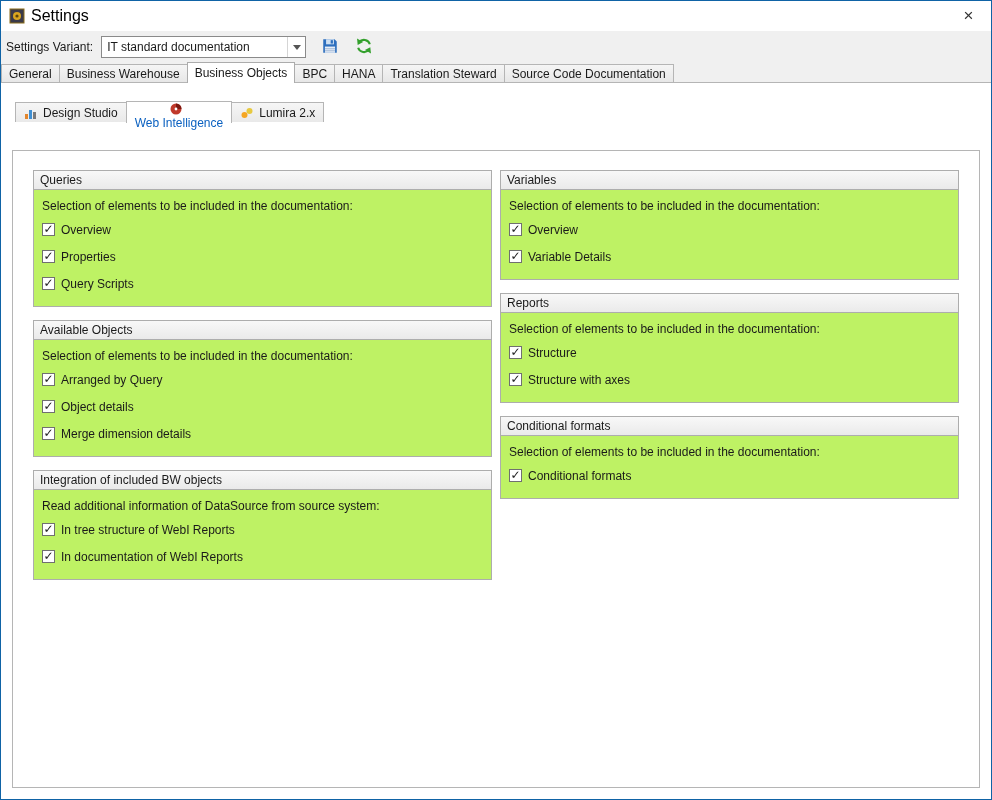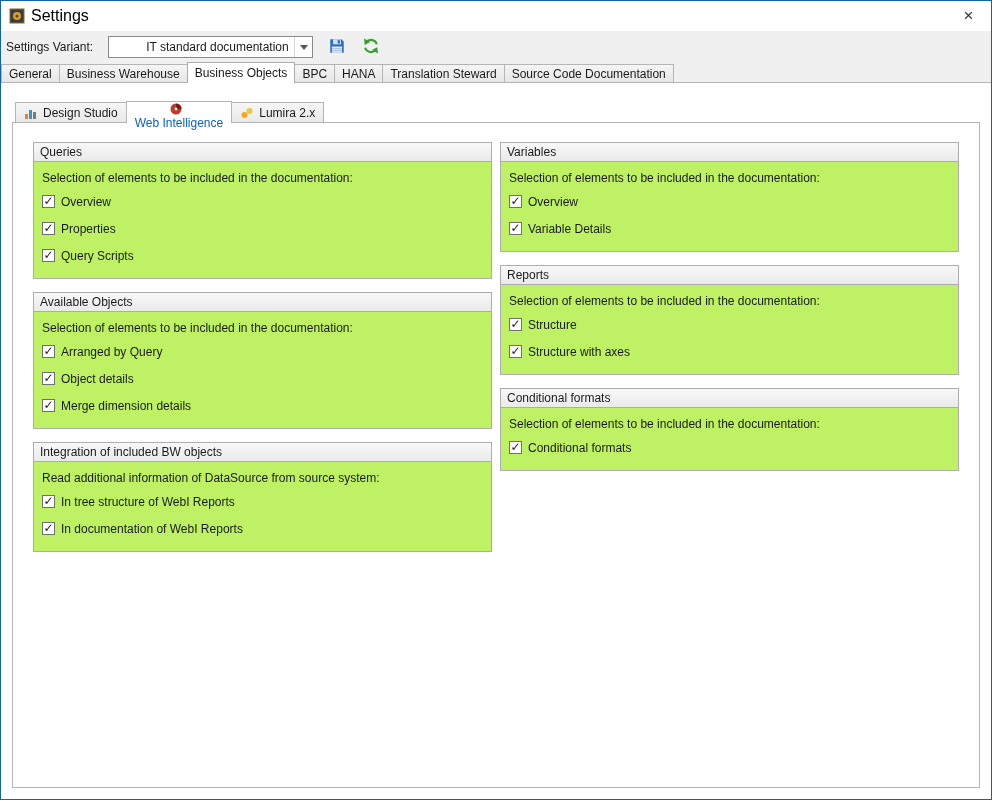--- a/index.html
+++ b/index.html
@@ -15,43 +15,43 @@
   
   .titlebar { height:30px; background:#ffffff; display:flex; align-items:center; flex:none; }
   .titlebar .app-icon { width:16px; height:16px; margin:0 6px 0 8px; flex:none; }
   .titlebar .title-text { font-size:16px; color:#000; }
   .titlebar .spacer { flex:1; }
   .close-btn { width:45px; height:29px; display:flex; align-items:center; justify-content:center;
                font-size:17px; color:#333; }
 
   
   .toolbar { height:32px; display:flex; align-items:center; padding-left:5px; flex:none; background:#f0f0f0; }
-  .variant-label { margin-right:15px; }
+  .variant-label { margin-right:8px; }
   .combobox { width:205px; height:22px; background:#fff; border:1px solid #8a8a8a;
               display:flex; align-items:center; }
-  .combobox .combo-value { flex:1; padding-left:5px; white-space:nowrap; overflow:hidden;margin-left:32px; }
+  .combobox .combo-value { flex:1; padding-left:5px; white-space:nowrap; overflow:hidden; }
   .combobox .combo-arrow { width:18px; height:20px; display:flex; align-items:center; justify-content:center;
                            border-left:1px solid #d5d5d5; }
   .combo-arrow .tri { width:0; height:0; border-left:4px solid transparent; border-right:4px solid transparent;
                       border-top:5px solid #555; }
   .tool-btn { width:24px; height:24px; display:flex; align-items:center; justify-content:center;
               margin-left:10px; background:transparent; border:none; }
   .tool-btn:first-of-type { margin-left:12px; }
 
   
   .tabstrip { display:flex; align-items:flex-end; background:#f0f0f0;
               height:20px; border-bottom:1px solid #b5b5b5; flex:none; }
   .tab { border:1px solid #b5b5b5; border-bottom:none; background:linear-gradient(#f5f5f5,#e7e7e7);
          height:18px; display:flex; align-items:center; padding:0 7px; margin-right:-1px;
          white-space:nowrap; color:#1a1a1a; }
   .tab.active { background:#fff; height:21px; margin-bottom:-1px; z-index:2; position:relative;
                 border-color:#acacac; }
 
   
-  .tab-page { flex:1; background:#ffffff; display:flex; flex-direction:column; overflow:hidden; }
+  .tab-page { flex:1; background:#ffffff; display:flex; flex-direction:column; overflow:hidden;gap:28px; }
 
   
   .sub-tabstrip { display:flex; align-items:flex-end; margin:17px 0 0 14px; height:22px; flex:none; }
   .sub-tab { border:1px solid #b5b5b5; border-bottom:none; background:linear-gradient(#f6f6f6,#e9e9e9);
              height:20px; display:flex; align-items:center; padding:0 8px; margin-right:-1px;
              white-space:nowrap; color:#1a1a1a; }
   .sub-tab.active { background:#fff; height:22px; margin-bottom:-1px; z-index:2; position:relative;
                     color:#0a60c0;flex-direction:column; }
   .sub-tab .tab-icon { width:14px; height:14px; margin-right:5px; flex:none; }
 

